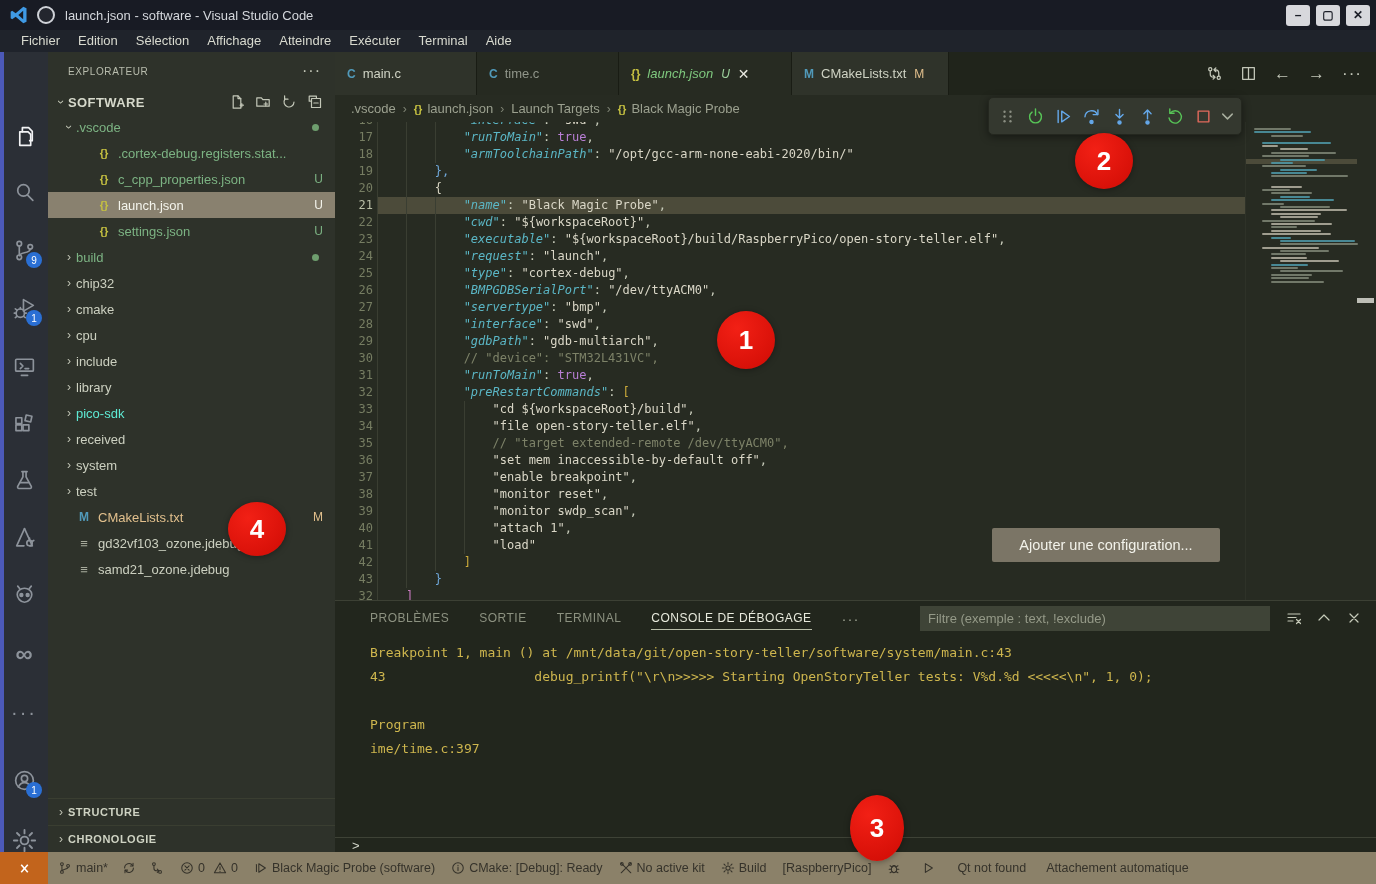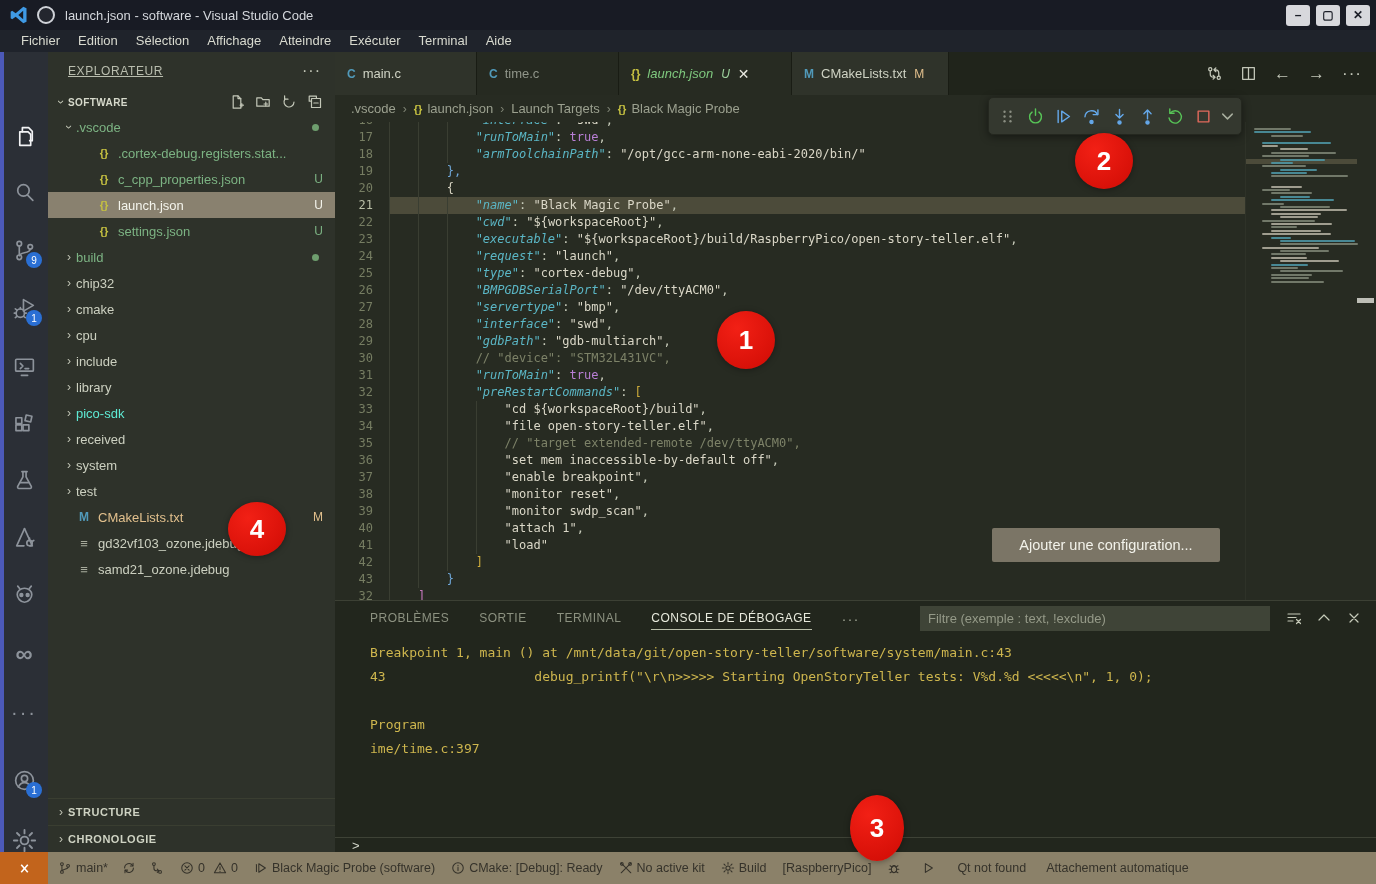--- a/index.html
+++ b/index.html
@@ -31,25 +31,25 @@
   .act-item.active{color:#f2f3f5;border-left:2px solid #fff;box-sizing:border-box;}
   .act-item svg{width:25px;height:25px;}
   .act-badge{position:absolute;right:6px;bottom:4px;min-width:16px;height:16px;border-radius:9px;background:#2a6fd4;
              color:#fff;font-size:10px;display:flex;align-items:center;justify-content:center;padding:0 2px;box-sizing:border-box;}
   .act-more{font-size:20px;color:#8d939b;letter-spacing:2px;}
   #mobius-glyph{font-size:24px;font-weight:bold;}
 
   
   #sidebar{left:48px;top:52px;width:287px;height:800px;background:#2e322a;z-index:1;}
   #explorer-header{display:flex;align-items:center;height:38px;padding:0 14px 0 20px;}
-  #explorer-title{font-size:12px;letter-spacing:.6px;color:#b9bdae;text-decoration:underline;}
+  #explorer-title{font-size:10px;letter-spacing:.6px;color:#b9bdae;}
   #explorer-more{margin-left:auto;color:#c3c7b8;font-size:16px;letter-spacing:1px;}
   #section-row{display:flex;align-items:center;height:24px;padding-left:6px;}
   #section-chev{color:#c6cab9;font-size:12px;transform:rotate(90deg);width:14px;text-align:center;}
-  #section-title{font-size:10px;font-weight:bold;letter-spacing:.4px;color:#d6d9cb;}
+  #section-title{font-size:13px;font-weight:bold;letter-spacing:.4px;color:#d6d9cb;}
   #section-actions{margin-left:auto;display:flex;gap:10px;padding-right:12px;color:#c3c7b8;}
   #section-actions .ico{width:16px;height:16px;}
   #tree{position:relative;}
   .trow{display:flex;align-items:center;height:26px;font-size:13px;position:relative;}
   .trow .chev{width:14px;text-align:center;color:#c0c4b4;font-size:12px;flex:none;}
   .trow .chev.exp{transform:rotate(90deg);}
   .trow .ficon{width:16px;flex:none;text-align:center;font-size:11px;font-weight:bold;margin-right:6px;}
   .ficon.json{color:#c5c041;}
   .ficon.cmake{color:#519aba;font-size:12px;}
   .ficon.list{color:#a7ab9c;font-size:13px;font-weight:normal;}
@@ -87,21 +87,21 @@
   #editor-actions .arrow{font-size:17px;}
   #editor-actions .more{font-size:17px;letter-spacing:1px;}
 
   #breadcrumb{position:absolute;left:0;top:43px;width:100%;height:27px;display:flex;align-items:center;
               padding-left:16px;box-sizing:border-box;font-size:13px;color:#9ba08f;}
   .bc-sep{margin:0 7px;color:#7e8374;font-size:12px;}
   .bc-json{color:#c5c041;font-weight:bold;font-size:11px;margin-right:5px;}
 
   #code-area{position:absolute;left:0;top:70px;width:1020px;height:478px;overflow:hidden;}
   #code-lines{position:relative;top:-10px;}
-  .cl{display:flex;height:17px;line-height:17px;font-family:"DejaVu Sans Mono",monospace;font-size:12px;white-space:pre;gap:12px;}
+  .cl{display:flex;height:17px;line-height:17px;font-family:"DejaVu Sans Mono",monospace;font-size:12px;white-space:pre;}
   .cl .ln{width:26px;text-align:right;color:#767d62;flex:none;padding-left:12px;}
   .cl .ct{flex:1;margin-left:4px;}
   .cl.cur .ct{background:#4c4b3a;}
   .cl.cur .ln{color:#b9bfa6;}
   .ind{display:inline-block;height:17px;vertical-align:top;
        background:repeating-linear-gradient(to right,#3a3e32 0 1px,transparent 1px 28.9px);}
   .tk-k{color:#5bb7c6;font-style:italic;}
   .tk-p{color:#c9cdbc;}
   .tk-s{color:#dad7c7;}
   .tk-b{color:#b97fd6;}

